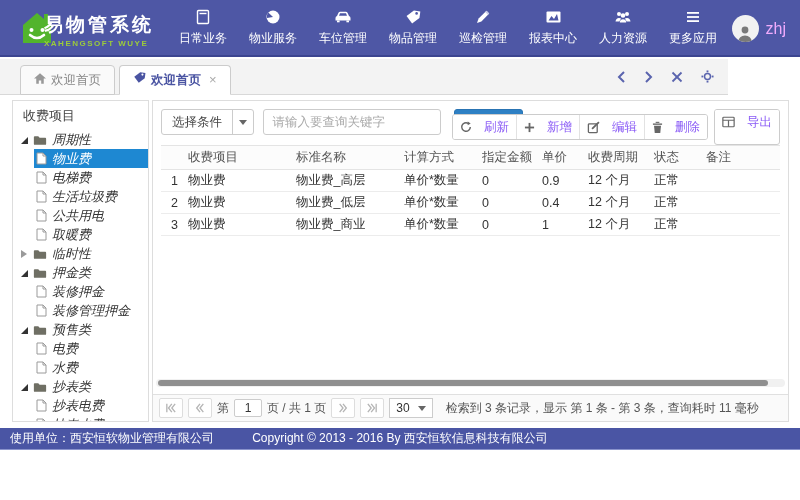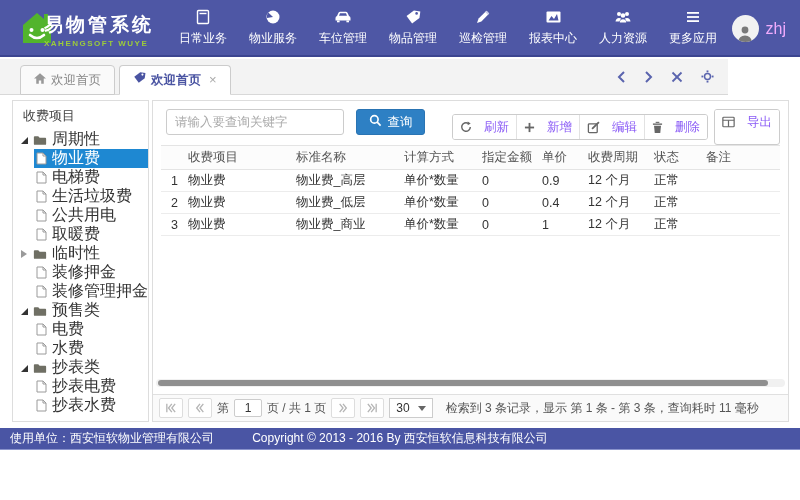--- a/index.html
+++ b/index.html
@@ -23,21 +23,21 @@
   .tabs { position:absolute; left:20px; bottom:-1px; display:flex; gap:4px; }
   .tab { height:30px; line-height:28px; padding:0 13px; border:1px solid #ccc; border-radius:4px 4px 0 0; background:#fafafa; color:#888; font-size:12.5px; display:flex; align-items:center; gap:5px; cursor:pointer; }
   .tab.active { background:#fff; color:#4a54a2; font-weight:bold; border-bottom-color:#fff; }
   .tab .close { color:#aaa; font-weight:normal; font-size:13px; margin-left:3px; }
   .tab-tools { position:absolute; right:14px; top:11px; display:flex; gap:18px; color:#5a64ae; align-items:center; }
   .tab-tools .tool { cursor:pointer; display:flex; }
 
   
   .sidebar { position:absolute; left:12px; top:100px; width:137px; height:322px; border:1px solid #ddd; background:#fff; overflow:hidden; }
   .sidebar-title { height:29px; line-height:29px; padding-left:10px; font-size:13px; color:#444; }
-  .tree { font-size:16px; color:#333; }
+  .tree { font-size:13px; color:#333;font-style:italic; }
   .tree-row { height:19px; display:flex; align-items:center; cursor:pointer; }
   .tree-row .caret { width:8px; height:8px; margin:0 3px 0 7px; position:relative; flex:0 0 auto; }
   .caret.open::after { content:""; position:absolute; right:0; bottom:0; border-left:7px solid transparent; border-bottom:7px solid #333; }
   .caret.closed::after { content:""; position:absolute; left:1px; top:0; border-top:4px solid transparent; border-bottom:4px solid transparent; border-left:6px solid #9a9a9a; }
   .tree-row.file { padding-left:21px; }
   .node { display:flex; align-items:center; flex:1; height:100%; gap:5px; padding-left:2px; }
   .node .ic { display:flex; flex:0 0 auto; }
   .tree-row.selected .node { background:#1e88d2; color:#fff; }
 
   
@@ -319,83 +319,94 @@
         <span class="caret closed"></span>
         <div class="node">
             <span class="ic">
               <svg width="14" height="12" viewBox="0 0 16 13">
                 <path d="M1 3.2 Q1 2.2 2 2.2 L6 2.2 L7.6 4 L14 4 Q15 4 15 5 L15 11 Q15 12 14 12 L2 12 Q1 12 1 11 Z" fill="#6f6f64"></path>
               </svg>
             </span>
             <span>临时性</span>
           </div>
       </div>
-      <div class="tree-row file">
-        <div class="node">
-            <span class="ic">
-              <svg width="11" height="13" viewBox="0 0 11 13">
-                <path d="M1 1 L7 1 L10 4 L10 12 L1 12 Z" fill="#fff" stroke="#9a9a9a"></path>
-                <path d="M7 1 L7 4 L10 4" fill="none" stroke="#9a9a9a"></path>
-              </svg>
-            </span>
-            <span>装修押金</span>
-          </div>
-      </div>
-      <div class="tree-row file">
-        <div class="node">
-            <span class="ic">
-              <svg width="11" height="13" viewBox="0 0 11 13">
-                <path d="M1 1 L7 1 L10 4 L10 12 L1 12 Z" fill="#fff" stroke="#9a9a9a"></path>
-                <path d="M7 1 L7 4 L10 4" fill="none" stroke="#9a9a9a"></path>
-              </svg>
-            </span>
-            <span>装修管理押金</span>
-          </div>
-      </div>
       <div class="tree-row folder">
         <span class="caret open"></span>
         <div class="node">
             <span class="ic">
               <svg width="14" height="12" viewBox="0 0 16 13">
                 <path d="M1 3.2 Q1 2.2 2 2.2 L6 2.2 L7.6 4 L14 4 Q15 4 15 5 L15 11 Q15 12 14 12 L2 12 Q1 12 1 11 Z" fill="#6f6f64"></path>
               </svg>
             </span>
-            <span>预售类</span>
-          </div>
-      </div>
-      <div class="tree-row file">
-        <div class="node">
-            <span class="ic">
-              <svg width="11" height="13" viewBox="0 0 11 13">
-                <path d="M1 1 L7 1 L10 4 L10 12 L1 12 Z" fill="#fff" stroke="#9a9a9a"></path>
-                <path d="M7 1 L7 4 L10 4" fill="none" stroke="#9a9a9a"></path>
-              </svg>
-            </span>
-            <span>电费</span>
-          </div>
-      </div>
-      <div class="tree-row file">
-        <div class="node">
-            <span class="ic">
-              <svg width="11" height="13" viewBox="0 0 11 13">
-                <path d="M1 1 L7 1 L10 4 L10 12 L1 12 Z" fill="#fff" stroke="#9a9a9a"></path>
-                <path d="M7 1 L7 4 L10 4" fill="none" stroke="#9a9a9a"></path>
-              </svg>
-            </span>
-            <span>水费</span>
+            <span>押金类</span>
+          </div>
+      </div>
+      <div class="tree-row file">
+        <div class="node">
+            <span class="ic">
+              <svg width="11" height="13" viewBox="0 0 11 13">
+                <path d="M1 1 L7 1 L10 4 L10 12 L1 12 Z" fill="#fff" stroke="#9a9a9a"></path>
+                <path d="M7 1 L7 4 L10 4" fill="none" stroke="#9a9a9a"></path>
+              </svg>
+            </span>
+            <span>装修押金</span>
+          </div>
+      </div>
+      <div class="tree-row file">
+        <div class="node">
+            <span class="ic">
+              <svg width="11" height="13" viewBox="0 0 11 13">
+                <path d="M1 1 L7 1 L10 4 L10 12 L1 12 Z" fill="#fff" stroke="#9a9a9a"></path>
+                <path d="M7 1 L7 4 L10 4" fill="none" stroke="#9a9a9a"></path>
+              </svg>
+            </span>
+            <span>装修管理押金</span>
           </div>
       </div>
       <div class="tree-row folder">
         <span class="caret open"></span>
         <div class="node">
             <span class="ic">
               <svg width="14" height="12" viewBox="0 0 16 13">
                 <path d="M1 3.2 Q1 2.2 2 2.2 L6 2.2 L7.6 4 L14 4 Q15 4 15 5 L15 11 Q15 12 14 12 L2 12 Q1 12 1 11 Z" fill="#6f6f64"></path>
               </svg>
             </span>
+            <span>预售类</span>
+          </div>
+      </div>
+      <div class="tree-row file">
+        <div class="node">
+            <span class="ic">
+              <svg width="11" height="13" viewBox="0 0 11 13">
+                <path d="M1 1 L7 1 L10 4 L10 12 L1 12 Z" fill="#fff" stroke="#9a9a9a"></path>
+                <path d="M7 1 L7 4 L10 4" fill="none" stroke="#9a9a9a"></path>
+              </svg>
+            </span>
+            <span>电费</span>
+          </div>
+      </div>
+      <div class="tree-row file">
+        <div class="node">
+            <span class="ic">
+              <svg width="11" height="13" viewBox="0 0 11 13">
+                <path d="M1 1 L7 1 L10 4 L10 12 L1 12 Z" fill="#fff" stroke="#9a9a9a"></path>
+                <path d="M7 1 L7 4 L10 4" fill="none" stroke="#9a9a9a"></path>
+              </svg>
+            </span>
+            <span>水费</span>
+          </div>
+      </div>
+      <div class="tree-row folder">
+        <span class="caret open"></span>
+        <div class="node">
+            <span class="ic">
+              <svg width="14" height="12" viewBox="0 0 16 13">
+                <path d="M1 3.2 Q1 2.2 2 2.2 L6 2.2 L7.6 4 L14 4 Q15 4 15 5 L15 11 Q15 12 14 12 L2 12 Q1 12 1 11 Z" fill="#6f6f64"></path>
+              </svg>
+            </span>
             <span>抄表类</span>
           </div>
       </div>
       <div class="tree-row file">
         <div class="node">
             <span class="ic">
               <svg width="11" height="13" viewBox="0 0 11 13">
                 <path d="M1 1 L7 1 L10 4 L10 12 L1 12 Z" fill="#fff" stroke="#9a9a9a"></path>
                 <path d="M7 1 L7 4 L10 4" fill="none" stroke="#9a9a9a"></path>
               </svg>
@@ -412,20 +423,26 @@
               </svg>
             </span>
             <span>抄表水费</span>
           </div>
       </div>
     </div>
   </div>
 
   <div class="main">
     <div class="toolbar">
+      <span class="filter-btn">
+        <span class="filter-label">选择条件</span>
+        <span class="filter-caret">
+            <span class="dtri"></span>
+          </span>
+      </span>
       <input class="search-input" placeholder="请输入要查询关键字" style="">
       <button class="search-btn">
         <span>
           <svg width="13" height="13" viewBox="0 0 14 14" fill="none" stroke="#fff" stroke-width="1.8">
             <circle cx="5.8" cy="5.8" r="4"></circle>
               <line x1="8.8" y1="8.8" x2="12.5" y2="12.5"></line>
           </svg>
         </span>
         <span>查询</span>
       </button>

